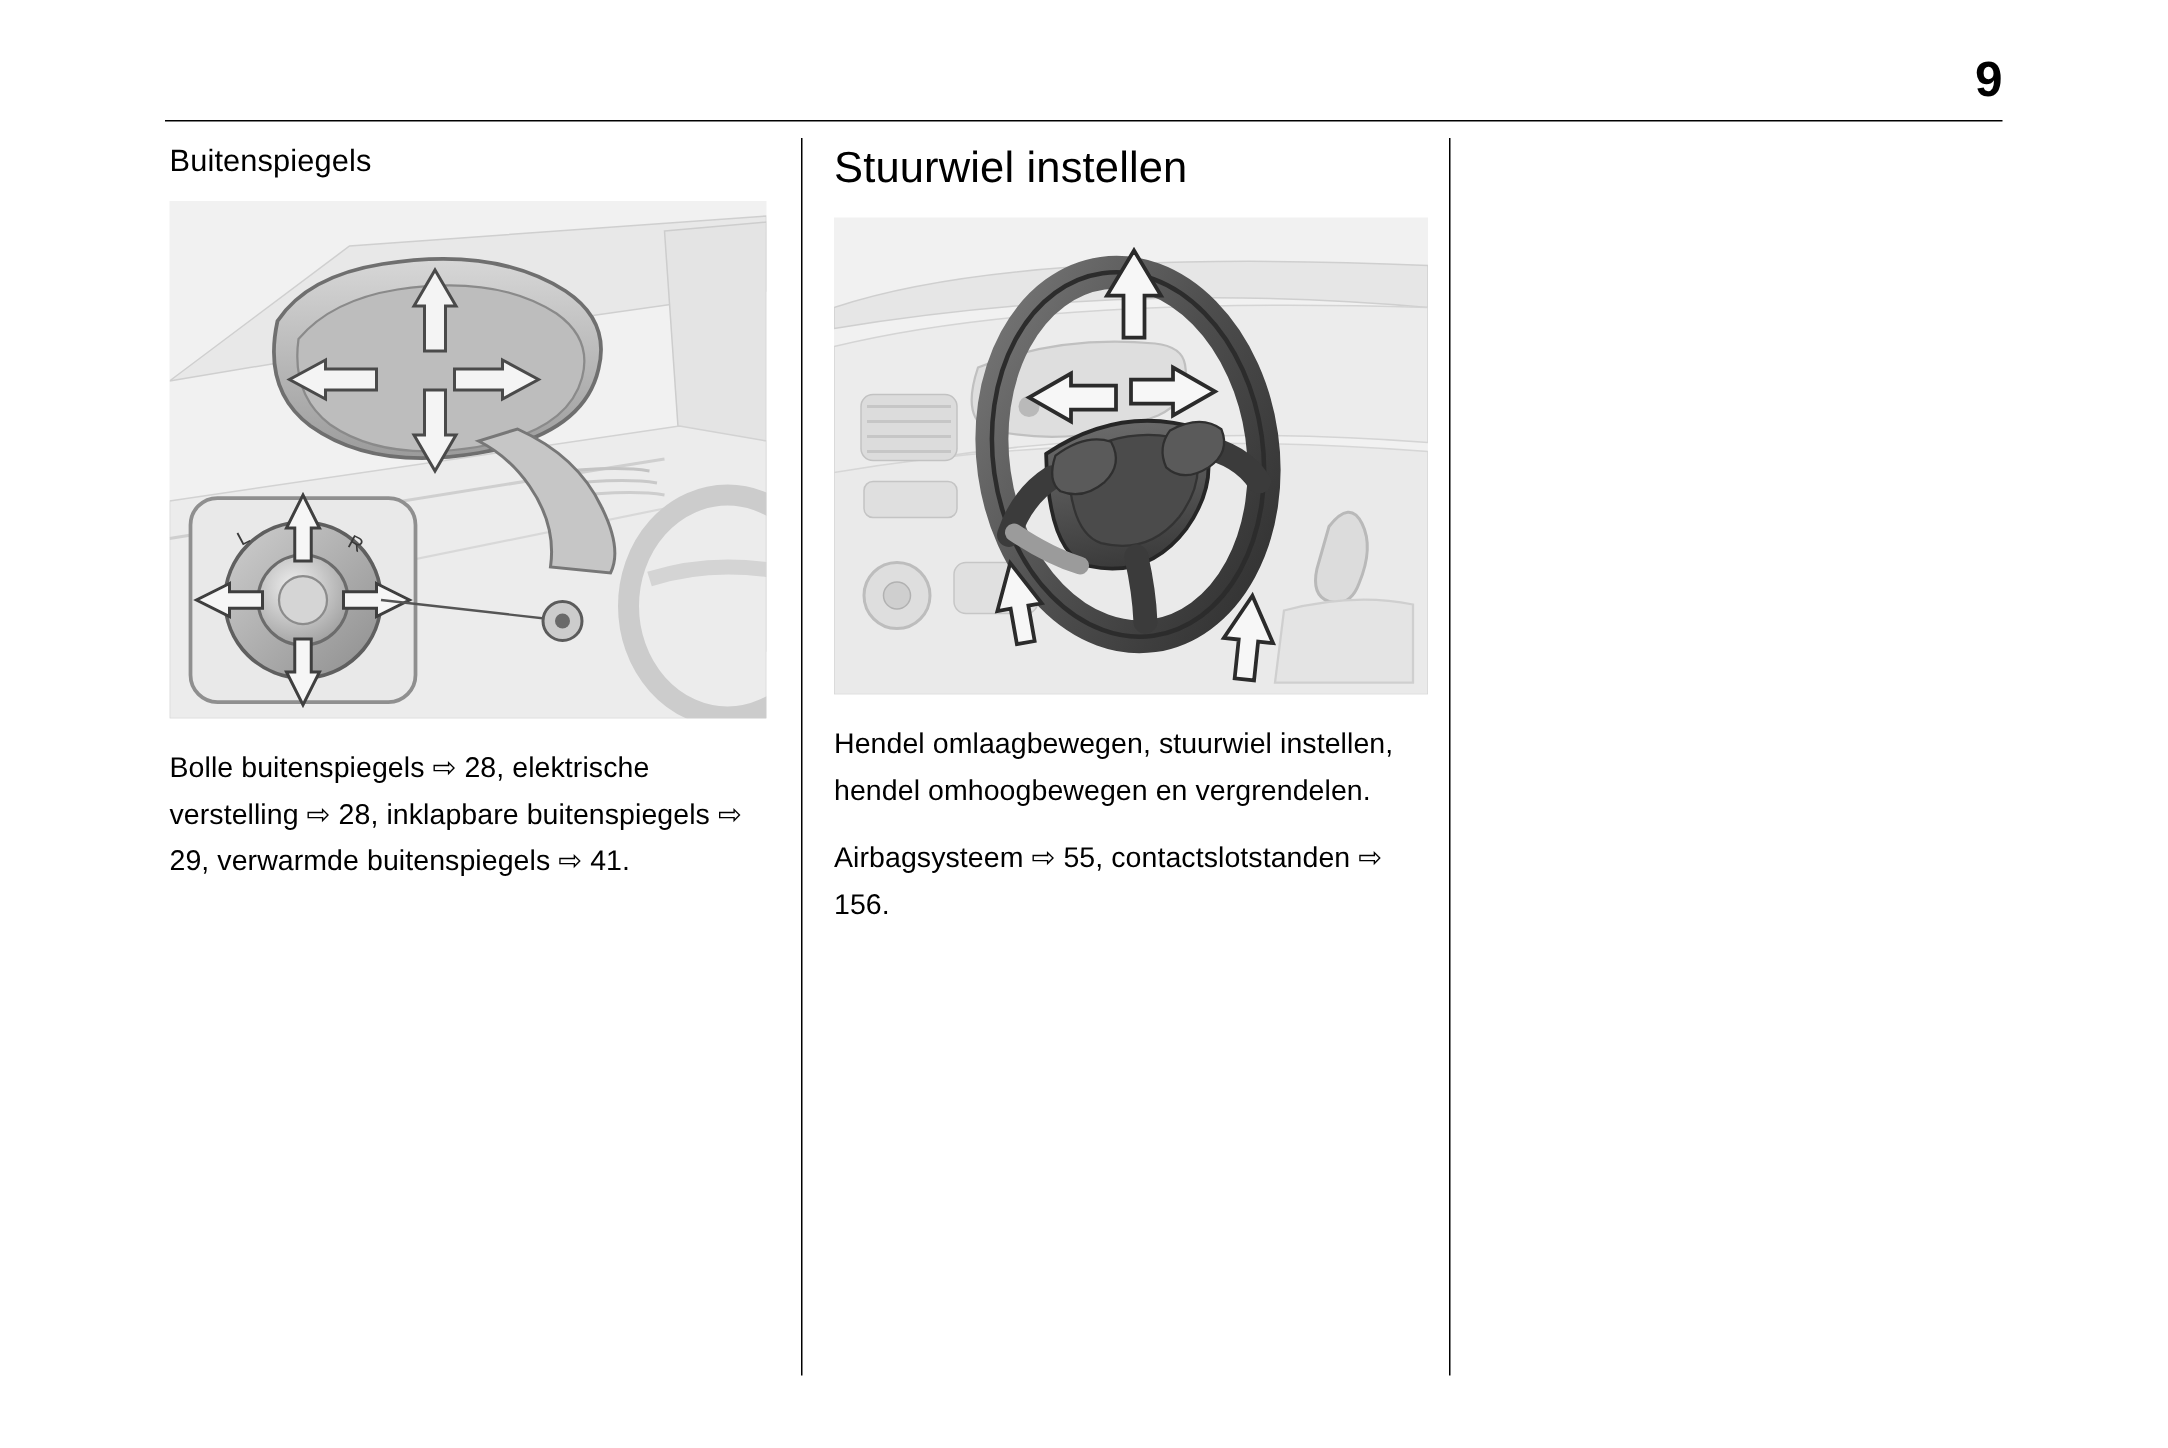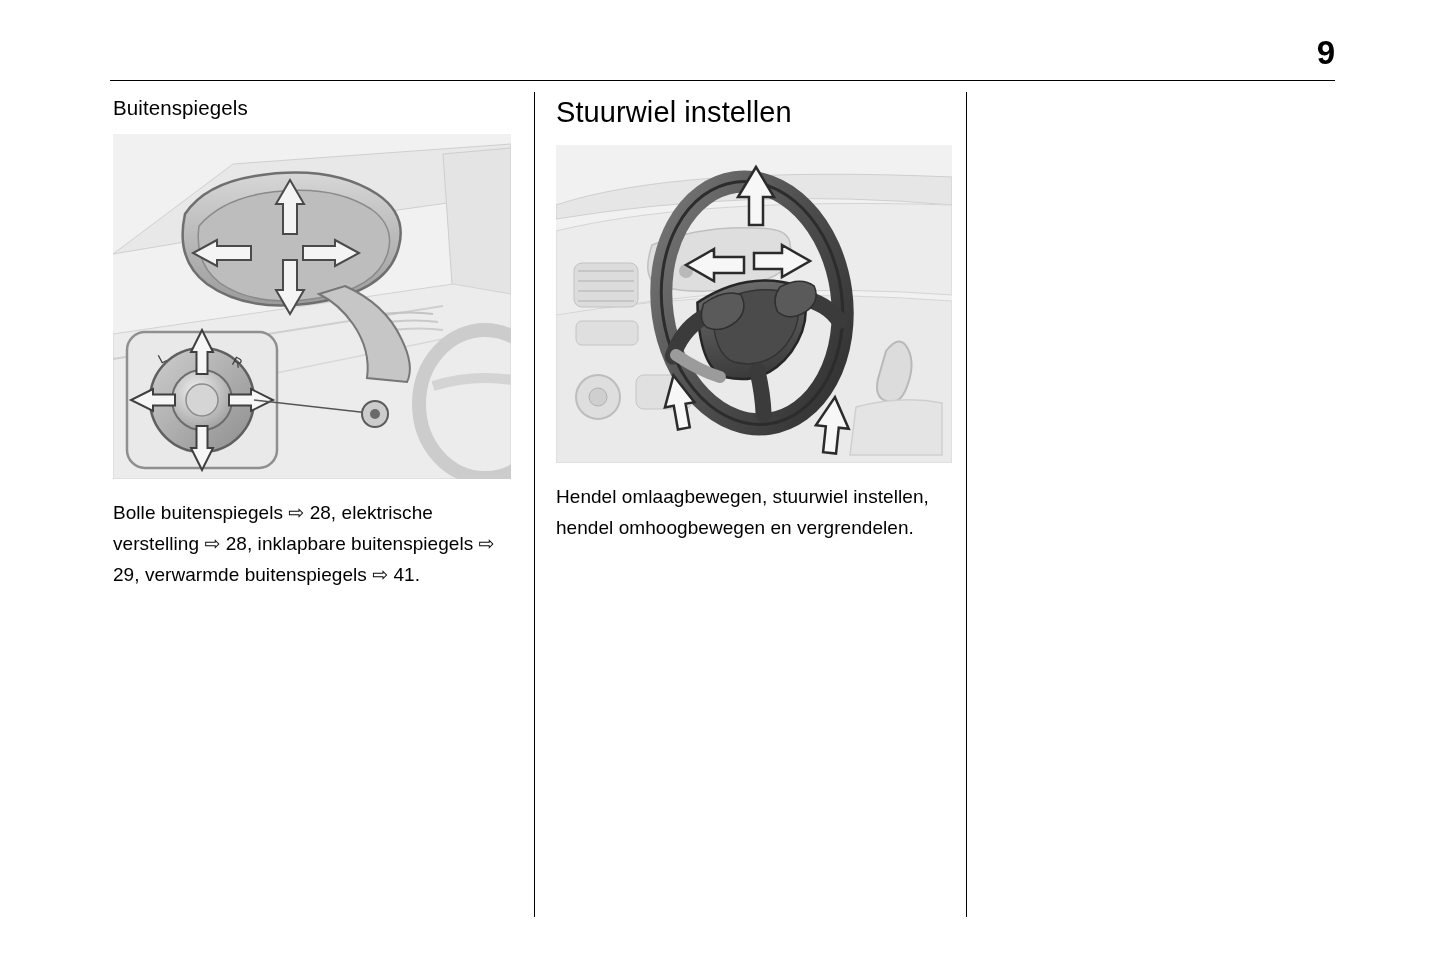--- a/index.html
+++ b/index.html
@@ -240,15 +240,16 @@
           <path d="M158 104 l-28 16 l28 16 l0 -8 l30 0 l0 -16 l-30 0 Z"></path>
 
           <path d="M226 100 l28 16 l-28 16 l0 -8 l-28 0 l0 -16 l28 0 Z"></path>
 
           <path d="M122 230 l-14 30 l9 0 l0 24 l12 0 l0 -24 l9 0 Z" transform="rotate(-10 122 256)"></path>
         </g>
       </svg>
     </div>
 
     <p class="body">Hendel omlaagbewegen, stuurwiel instellen, hendel omhoogbewegen en vergrendelen.</p>
+    <p class="body">Airbagsysteem ⇨ 55, contactslotstanden ⇨ 156.</p>
   </div>
 
 </div>
 
 </body></html>

